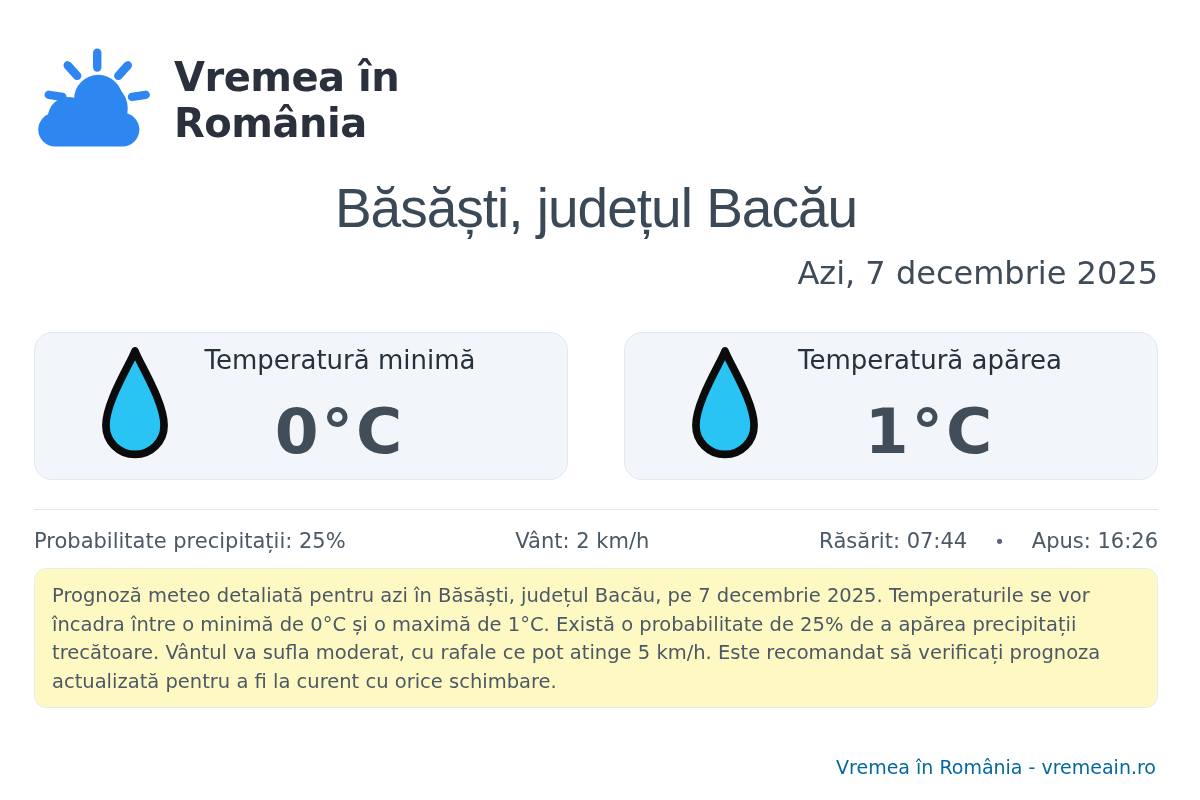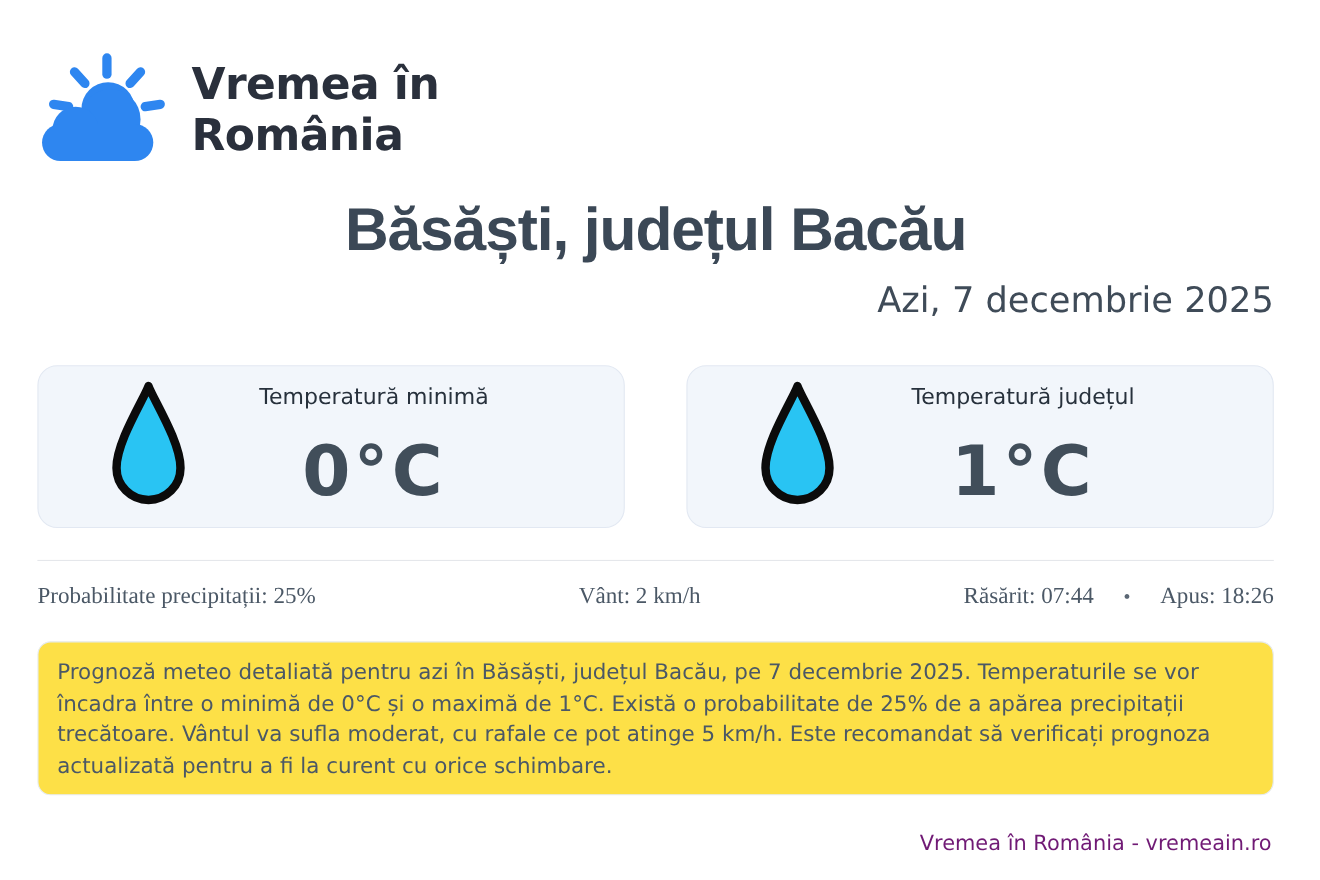--- a/index.html
+++ b/index.html
@@ -29,21 +29,21 @@
     line-height: 1.16;
     letter-spacing: -0.5px;
     color: #2a303c;
   }
 
   
   .title {
     margin-top: 18px;
     text-align: center;
     font-family: "Liberation Sans", sans-serif;
-    font-weight: bold;
+    font-weight: normal;
     font-size: 55px;
     letter-spacing: -1px;
     color: #3b4856;
   }
   .subtitle {
     margin-top: 14px;
     text-align: right;
     font-size: 32px;
     font-weight: normal;
     color: #3f4b58;
@@ -60,21 +60,21 @@
     height: 148px;
     background: #f2f6fb;
     border: 1px solid #e2e8f2;
     border-radius: 18px;
     display: flex;
     align-items: center;
   }
   .drop { margin-left: 62px; flex: 0 0 auto; }
   .card-text { flex: 1 1 auto; text-align: center; padding-right: 60px; }
   .card-label {
-    font-size: 20px;
+    font-size: 26px;
     color: #27313c;
   }
   .card-value {
     margin-top: 20px;
     font-size: 63px;
     font-weight: bold;
     letter-spacing: 3px;
     color: #414e5a;
   }
 
@@ -83,46 +83,45 @@
     margin-top: 29px;
     border-top: 1px solid #e5e7eb;
   }
   .stats {
     margin-top: 19px;
     display: flex;
     justify-content: space-between;
     align-items: baseline;
     font-size: 21px;
     color: #4b5866;
-    font-family: Liberation Serif, serif;
   }
   .stat-sun { display: flex; align-items: baseline; gap: 27px; }
   .stat-sep { font-size: 18px; color: #5b6774; }
 
   
   .forecast {
-    margin-top: 29px;
-    background: #fde047;
+    margin-top: 15px;
+    background: #fef9c3;
     border: 1px solid #e6ebf1;
     border-radius: 12px;
     height: 140px;
     padding: 13px 17px;
     font-size: 19.5px;
     line-height: 28.5px;
     color: #4b5866;
     overflow: visible;
   }
 
   
   .footer {
     position: absolute;
     right: 36px;
     bottom: 22px;
     font-size: 19px;
-    color: #701a75;
+    color: #0369a1;
   }
 </style>
 </head>
 <body>
 
 <div class="page">
 
   <div class="logo">
     <span class="logo-icon">
       <svg width="118" height="112" viewBox="0 0 112 104" aria-hidden="true">
@@ -162,35 +161,35 @@
       </div>
     </div>
 
     <div class="card">
       <span class="drop">
         <svg width="76" height="118" viewBox="0 0 88 138" aria-hidden="true">
           <path d="M44 7 C 39 21, 10 66, 10 94 a34 34 0 0 0 68 0 C 78 66, 49 21, 44 7 Z" fill="#29c4f3" stroke="#0b0b0b" stroke-width="9" stroke-linejoin="round"></path>
         </svg>
       </span>
       <div class="card-text">
-        <div class="card-label">Temperatură județul</div>
+        <div class="card-label">Temperatură apărea</div>
         <div class="card-value">1°C</div>
       </div>
     </div>
 
   </div>
 
   <div class="divider"></div>
   <div class="stats">
     <span>Probabilitate precipitații: 25%</span>
     <span>Vânt: 2 km/h</span>
     <span class="stat-sun">
       <span>Răsărit: 07:44</span>
       <span class="stat-sep">•</span>
-      <span>Apus: 18:26</span>
+      <span>Apus: 16:26</span>
     </span>
   </div>
 
   <div class="forecast">Prognoză meteo detaliată pentru azi în Băsăști, județul Bacău, pe 7 decembrie 2025. Temperaturile se vor încadra între o minimă de 0°C și o maximă de 1°C. Există o probabilitate de 25% de a apărea precipitații trecătoare. Vântul va sufla moderat, cu rafale ce pot atinge 5 km/h. Este recomandat să verificați prognoza actualizată pentru a fi la curent cu orice schimbare.</div>
 
   <div class="footer">Vremea în România - vremeain.ro</div>
 
 </div>
 
 </body></html>

